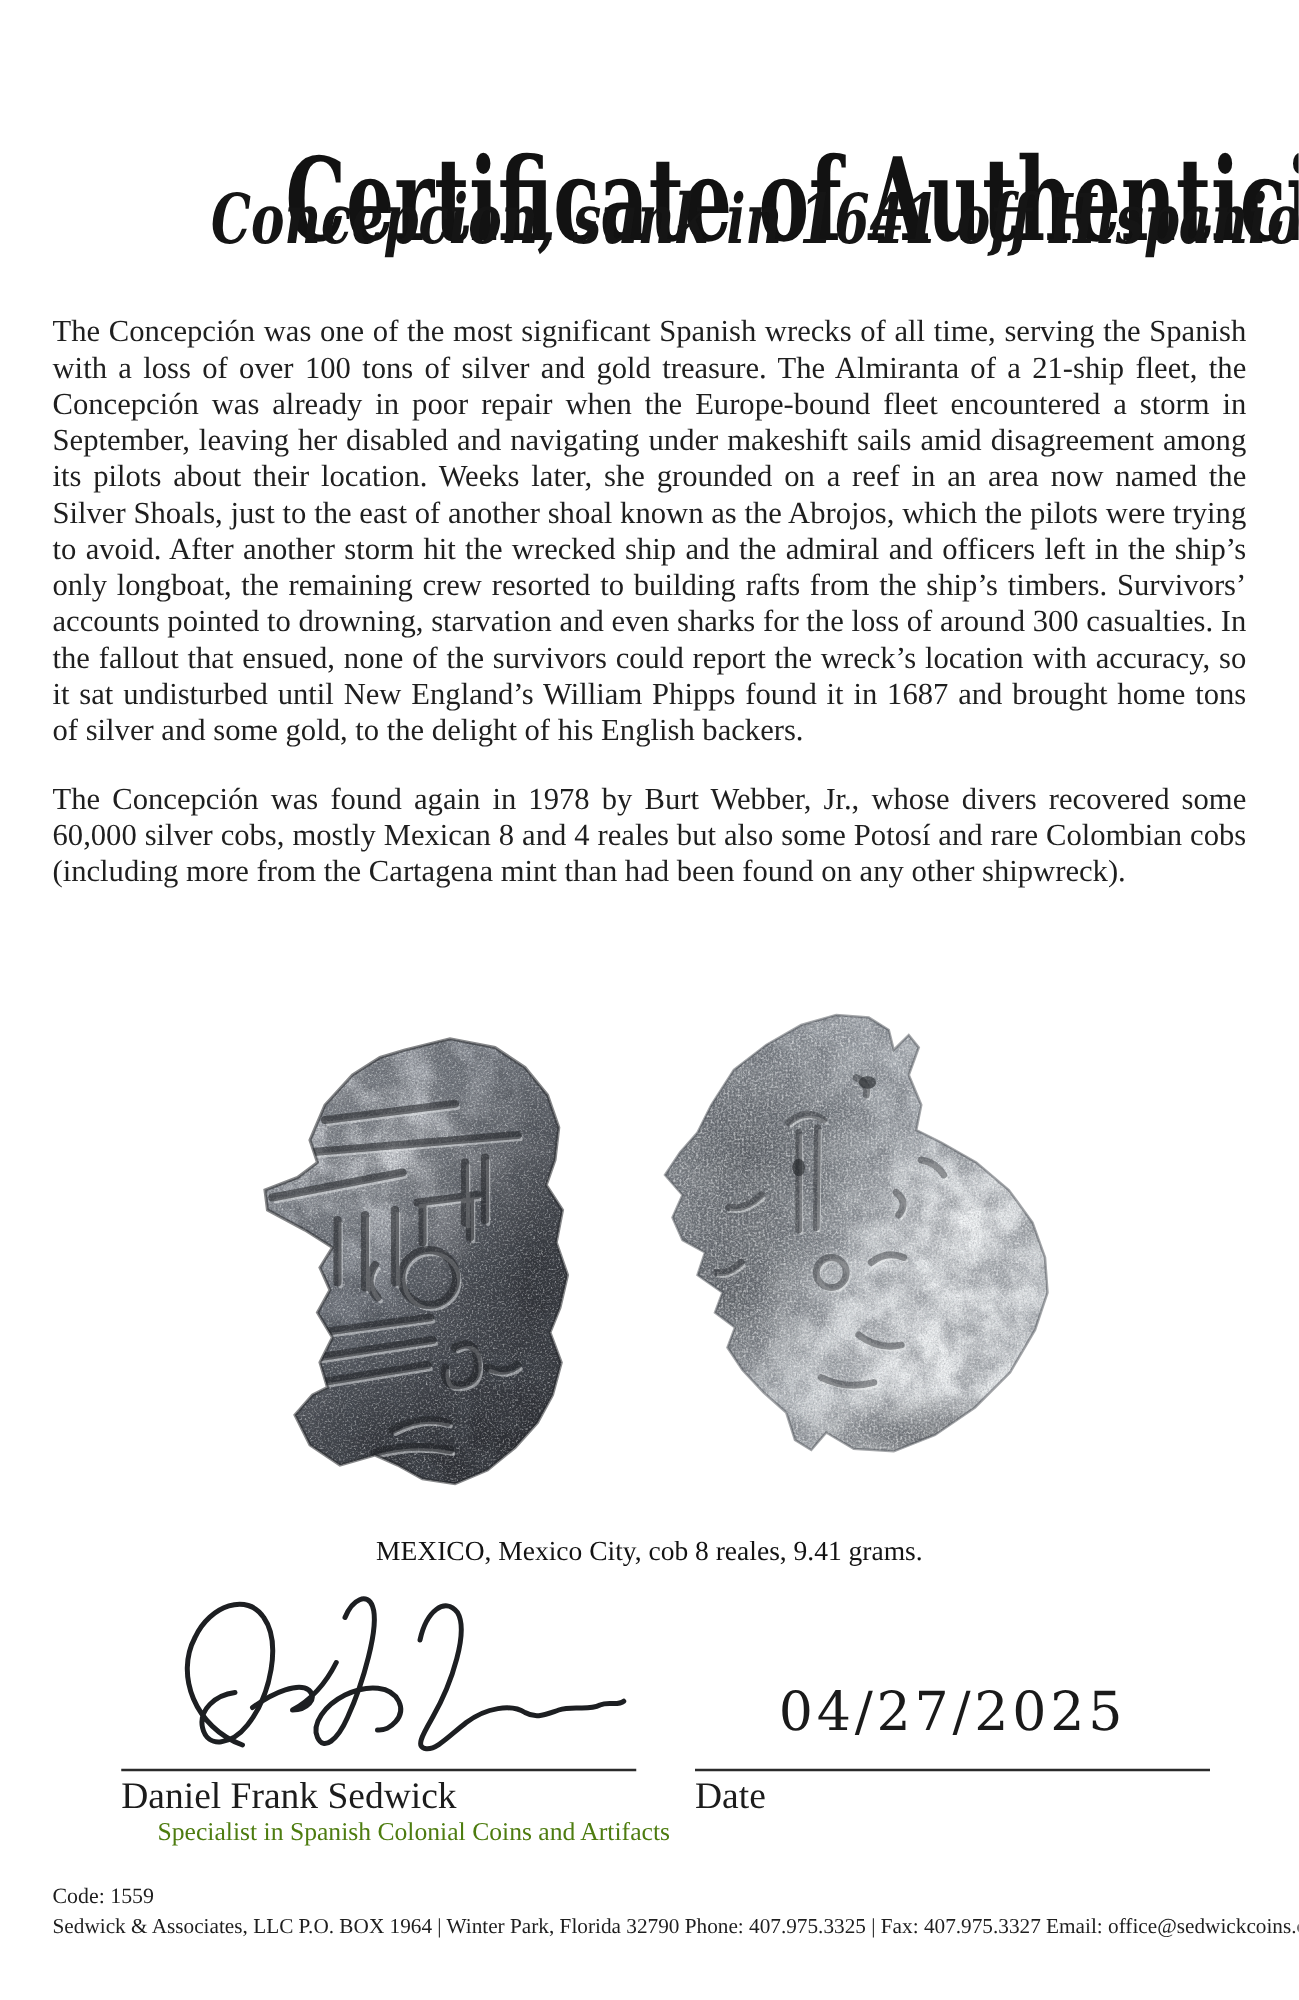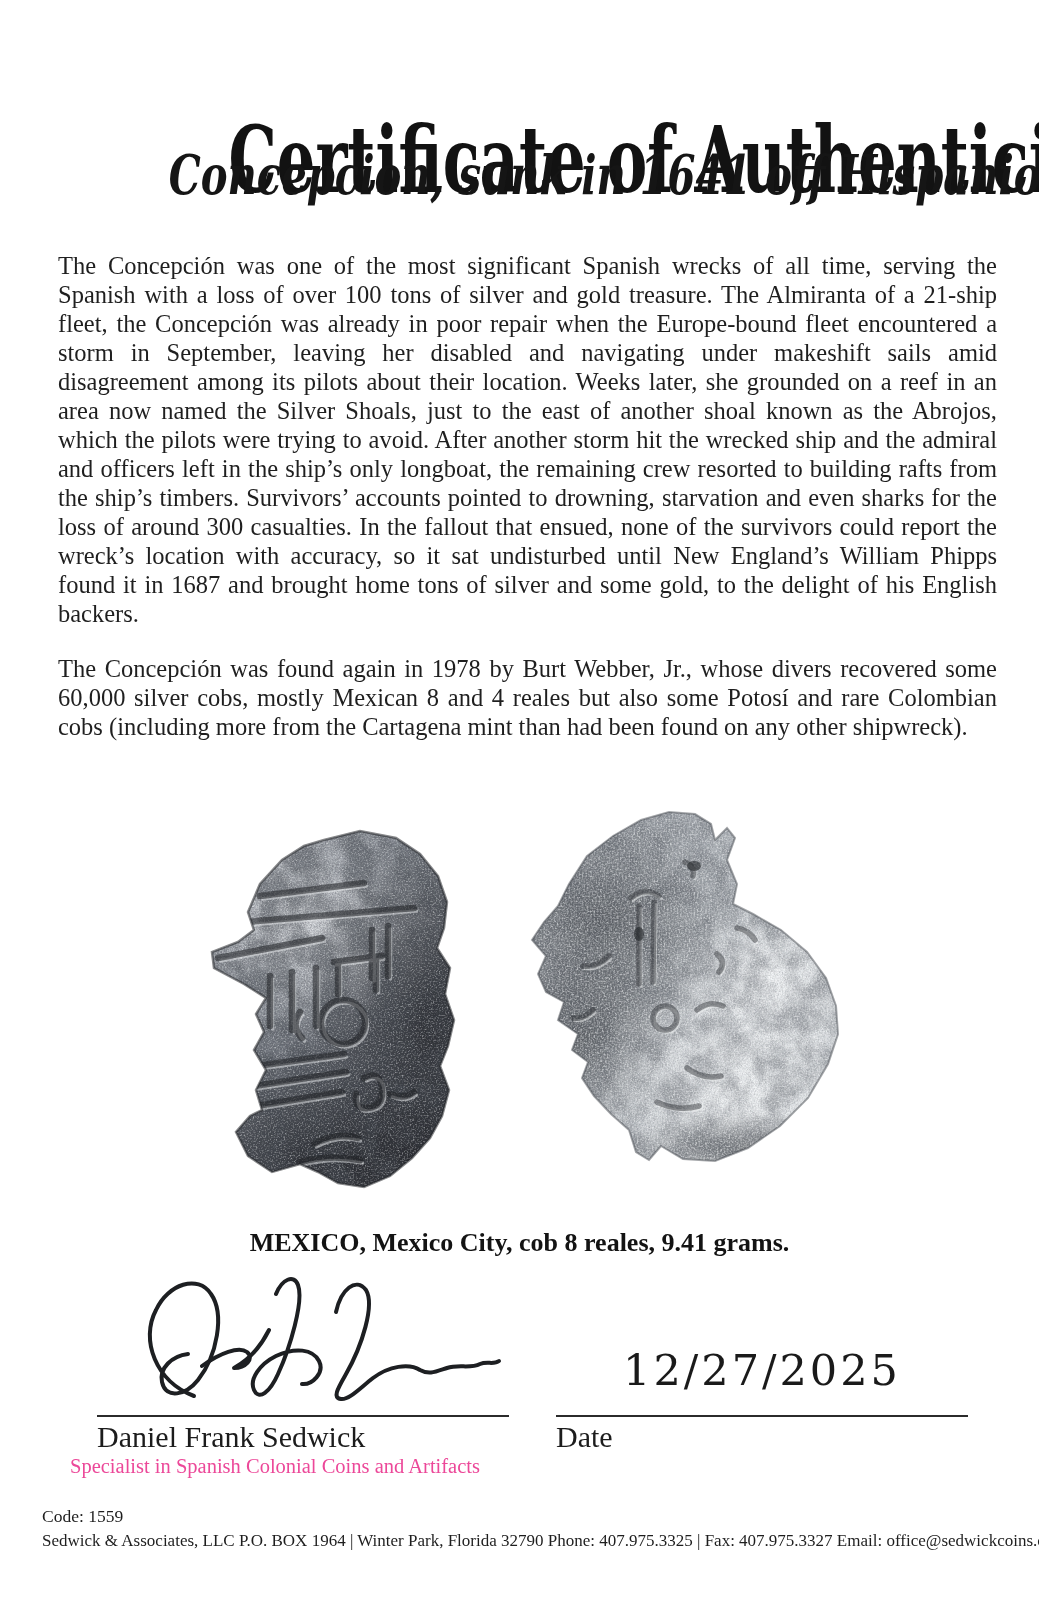--- a/index.html
+++ b/index.html
@@ -14,41 +14,41 @@
   }
   .title .squeeze{display:inline-block;transform:scaleX(0.66);transform-origin:50% 50%;}
   .subtitle{
     position:absolute;top:146px;left:0;width:100%;text-align:center;
     font-family:"DejaVu Serif", serif;font-style:italic;font-weight:700;
     font-size:55px;line-height:1.05;color:#151515;white-space:nowrap;
   }
   .subtitle .squeeze{display:inline-block;transform:scaleX(0.73);transform-origin:50% 50%;}
   .body-text{position:absolute;top:251px;left:42px;width:955px;}
   .body-text p{
-    margin:0 0 26px 16px;font-size:24.5px;line-height:29px;text-align:justify;
+    margin:0 0 26px 0;font-size:24.5px;line-height:29px;text-align:justify;
     color:#1f1f1f;
   }
   .coin{position:absolute;}
   .coin-left{left:204px;top:826px;width:282px;height:366px;}
   .coin-right{left:489px;top:806px;width:360px;height:368px;}
   .caption{
     position:absolute;top:1228px;left:0;width:100%;text-align:center;
-    font-weight:700;font-size:26px;color:#131313;
+    font-weight:400;font-size:22px;color:#131313;
   }
   .signature-svg{position:absolute;left:98px;top:1268px;width:405px;height:145px;}
   .rule{position:absolute;border-top:2px solid #2b2b2b;height:0;}
   .sig-rule{left:97px;top:1415px;width:412px;}
   .date-rule{left:556px;top:1415px;width:412px;}
   .sig-name{
     position:absolute;left:97px;top:1420px;width:412px;
     font-size:30px;color:#1c1c1c;
   }
   .sig-role{
-    position:absolute;left:70px;top:1455px;width:466px;text-align:left;
-    font-size:20.5px;color:#ec4899;
+    position:absolute;left:70px;top:1455px;width:466px;text-align:right;
+    font-size:20.5px;color:#4d7c0f;
   }
   .date-value{
     position:absolute;left:556px;top:1349px;width:412px;text-align:center;
     font-family:"DejaVu Serif", serif;font-size:43px;letter-spacing:3px;line-height:1;
     color:#1a1a1a;
   }
   .date-label{
     position:absolute;left:556px;top:1420px;width:412px;text-align:left;
     font-size:30px;color:#1c1c1c;
   }
@@ -219,20 +219,20 @@
       <path d="M104,98 C122,85 141,78 149,84 C157,91 147,100 136,100 C147,94 161,82 171,62"></path>
       <path d="M178,26 C184,11 196,6 200,17 C206,33 192,80 180,106 C172,124 161,133 156,122 C151,111 162,96 178,88 C197,79 215,81 221,93 C227,105 214,117 204,116"></path>
       <path d="M238,44 C243,21 258,9 268,22 C277,37 264,78 248,106 C240,120 234,130 243,131 C251,132 261,121 275,110 C291,98 311,95 322,102 C331,107 337,104 349,100 C361,96 372,101 382,96 C389,93 396,97 401,93"></path>
     </g>
   </svg>
 
   <div class="rule sig-rule"></div>
   <div class="sig-name">Daniel Frank Sedwick</div>
   <div class="sig-role">Specialist in Spanish Colonial Coins and Artifacts</div>
 
-  <div class="date-value">12/27/2025</div>
+  <div class="date-value">04/27/2025</div>
   <div class="rule date-rule"></div>
   <div class="date-label">Date</div>
 
   <div class="footer-code">Code: 1559</div>
   <div class="footer-address">Sedwick &amp; Associates, LLC P.O. BOX 1964 | Winter Park, Florida 32790 Phone: 407.975.3325 | Fax: 407.975.3327 Email: office@sedwickcoins.com</div>
 
 </div>
 
 </body></html>

